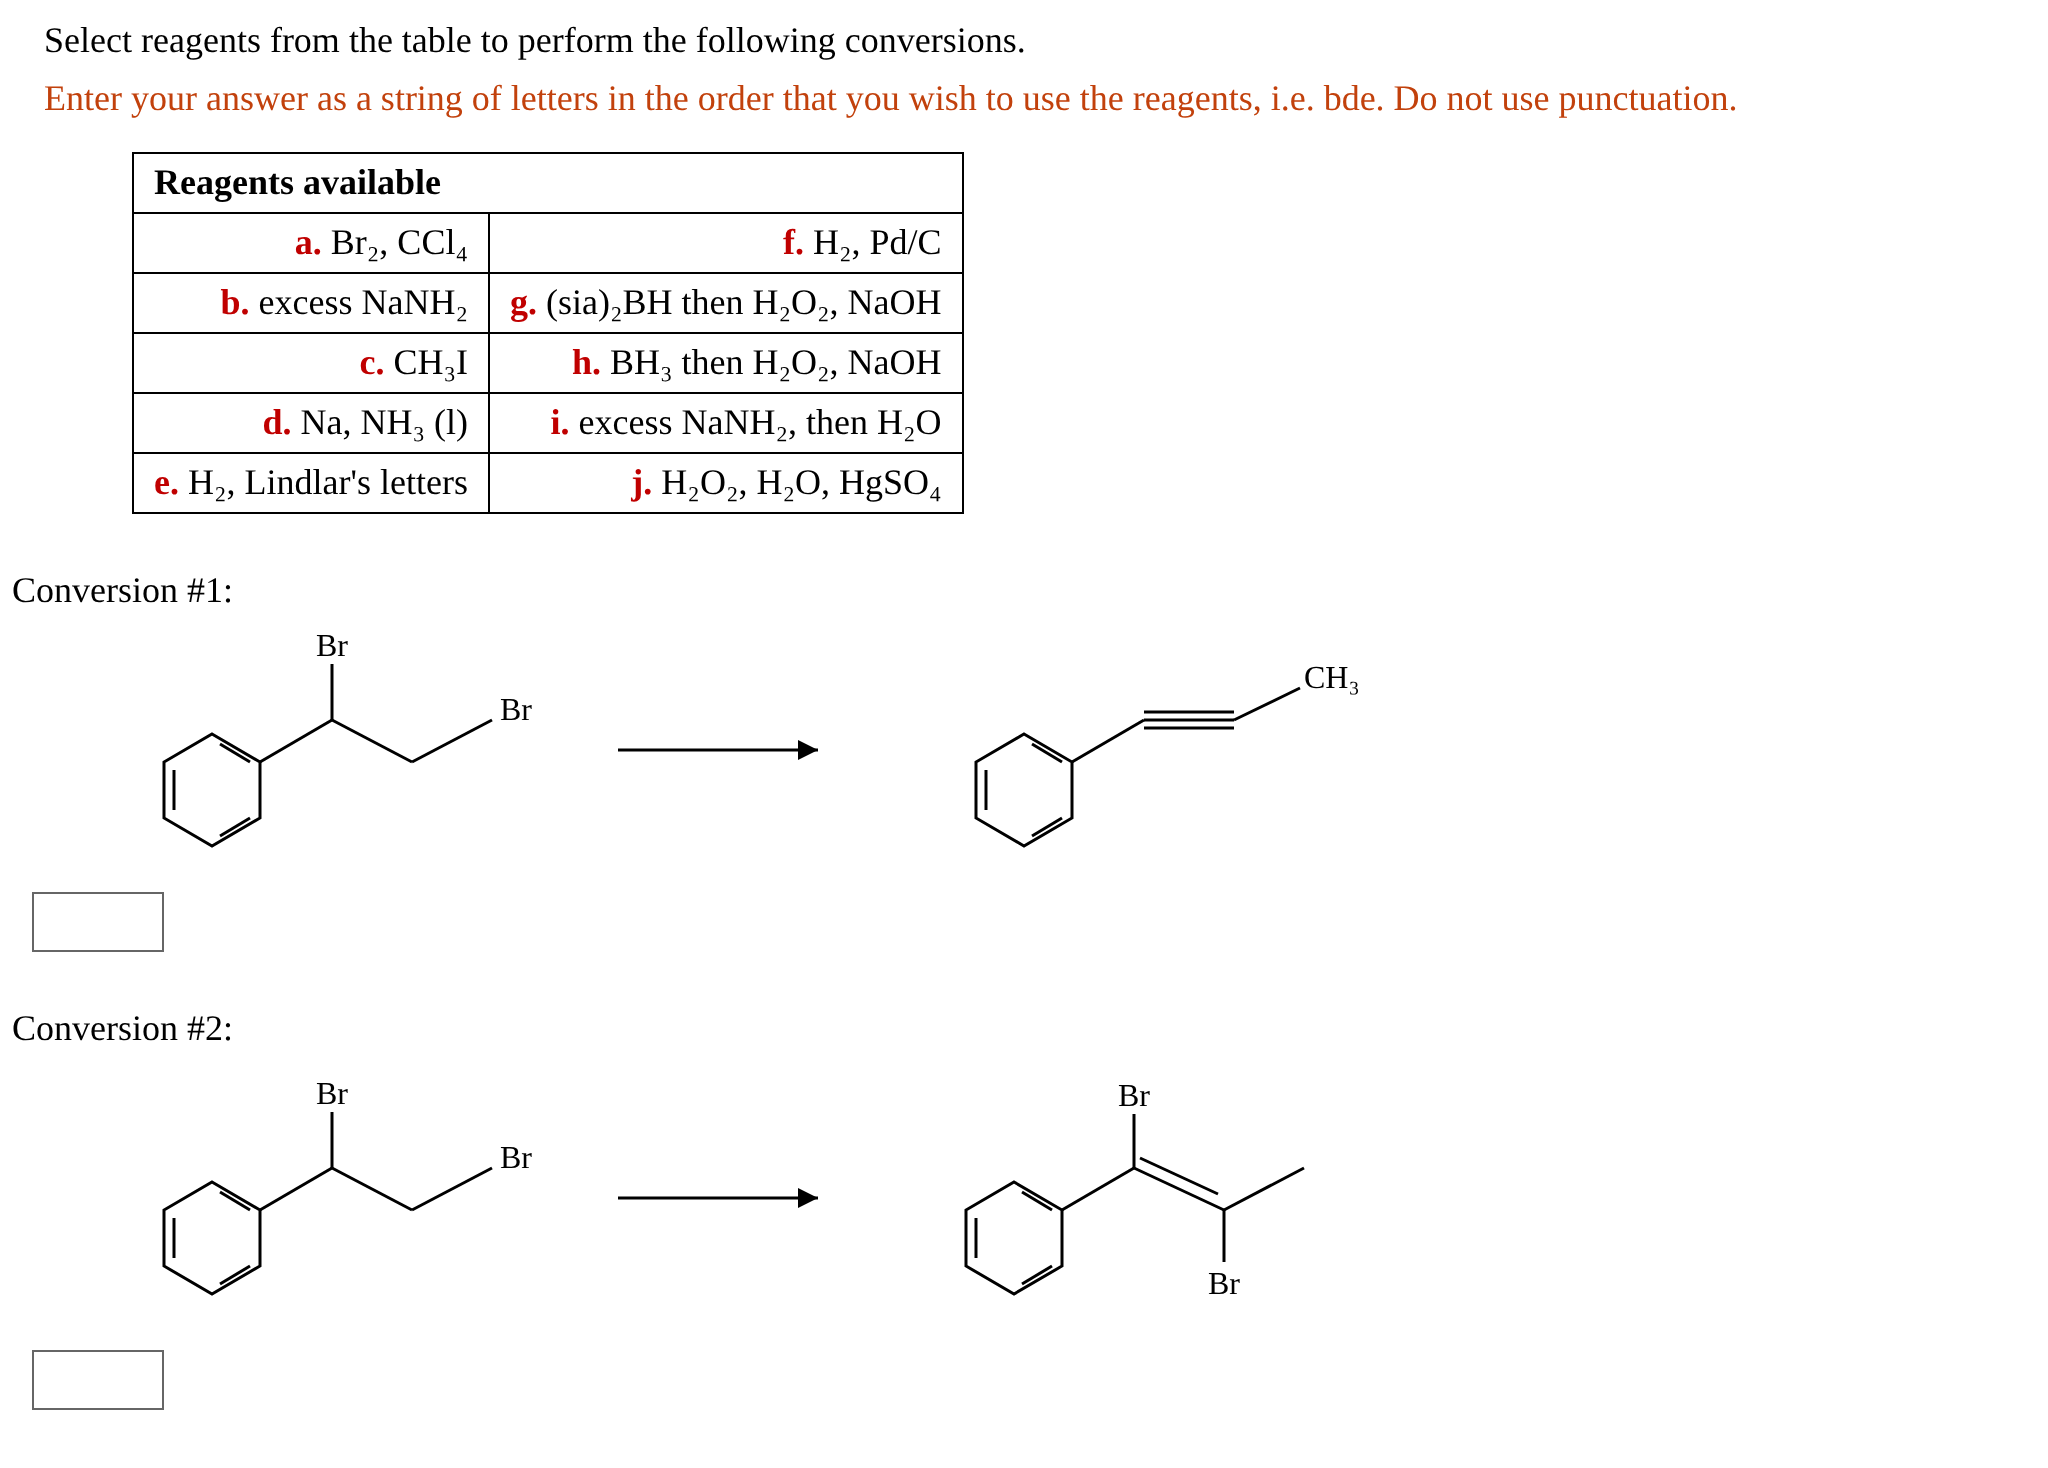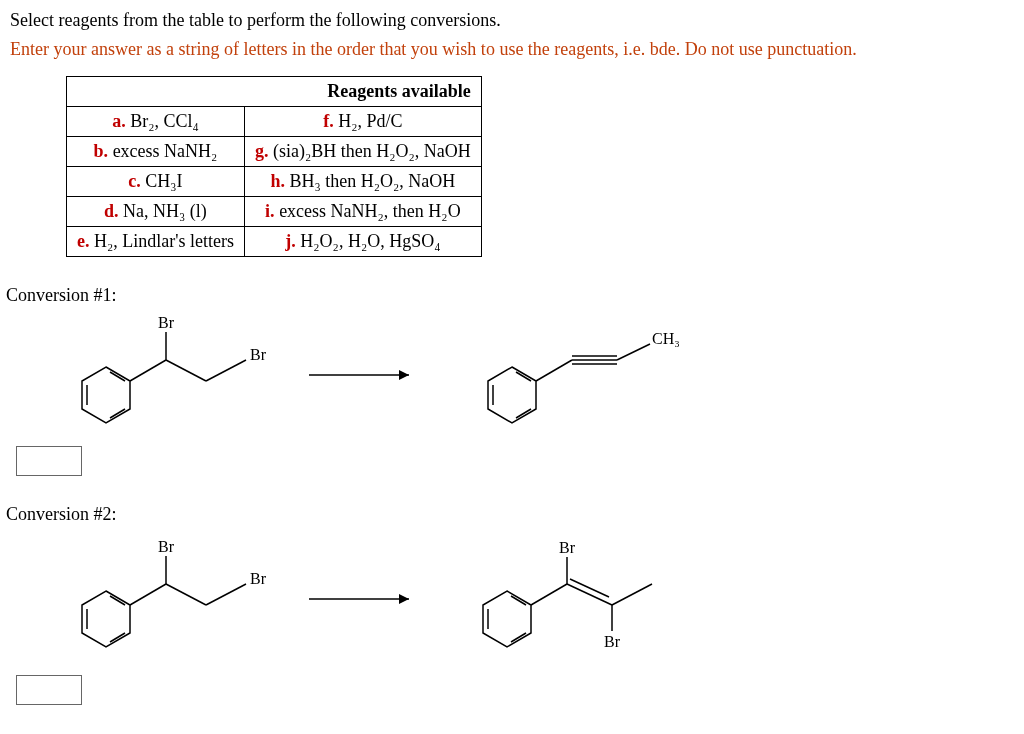--- a/index.html
+++ b/index.html
@@ -5,35 +5,35 @@
   body {
     font-family: "Times New Roman", Times, serif;
     font-size: 18px;
     margin: 0;
     padding: 6px;
     color: #000;
     background: #fff;
     width: 1024px;
     box-sizing: border-box;
   }
-  .instruction { margin: 4px 0 8px 4px; }
+  .instruction { margin: 4px 0 8px 16px; }
   .red { color: #c2410c; }
   table.reagents {
     border-collapse: collapse;
     margin: 16px 0 8px 60px;
   }
   table.reagents th, table.reagents td {
     border: 1px solid #000;
     padding: 4px 10px;
-    text-align: center;
+    text-align: right;
     font-weight: normal;
   }
   table.reagents th {
     font-weight: bold;
-    text-align: right;
+    text-align: left;
   }
   .letter { color: #c00000; font-weight: bold; }
   .conv-label { margin-top: 28px; margin-bottom: 4px; }
   .row {
     display: flex;
     align-items: center;
     gap: 28px;
     margin-left: 40px;
   }
   .answer-box {

